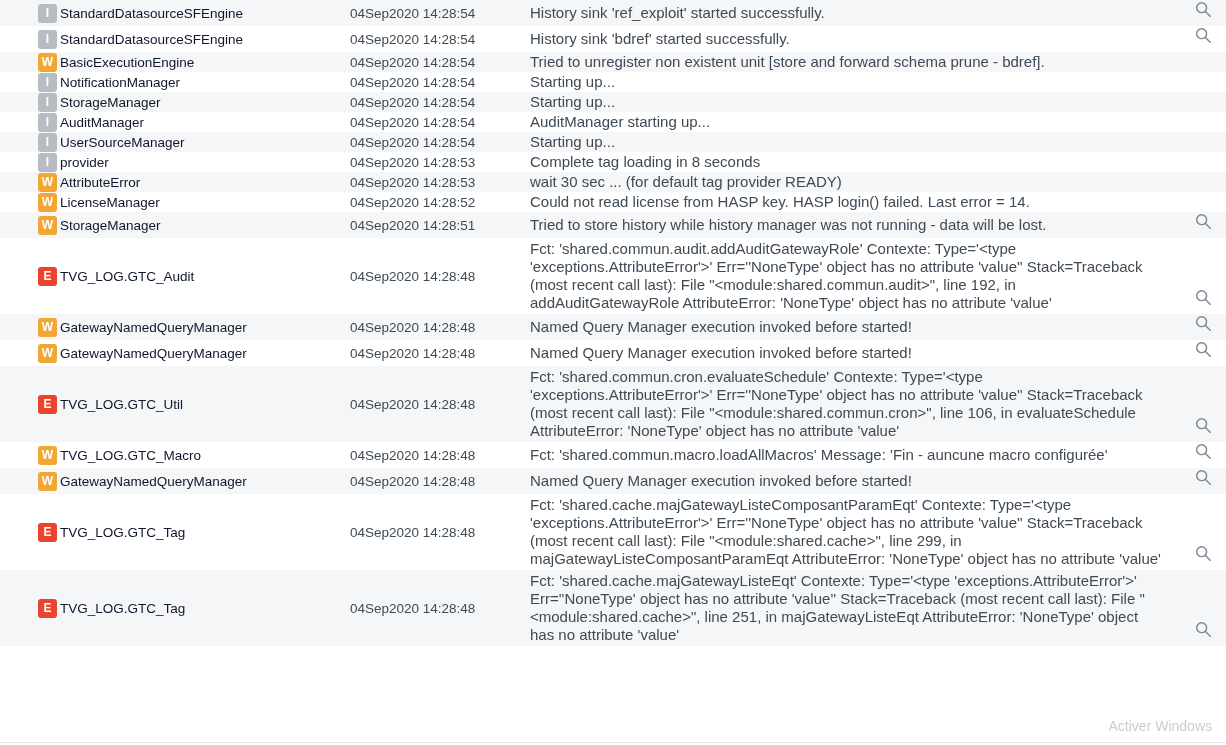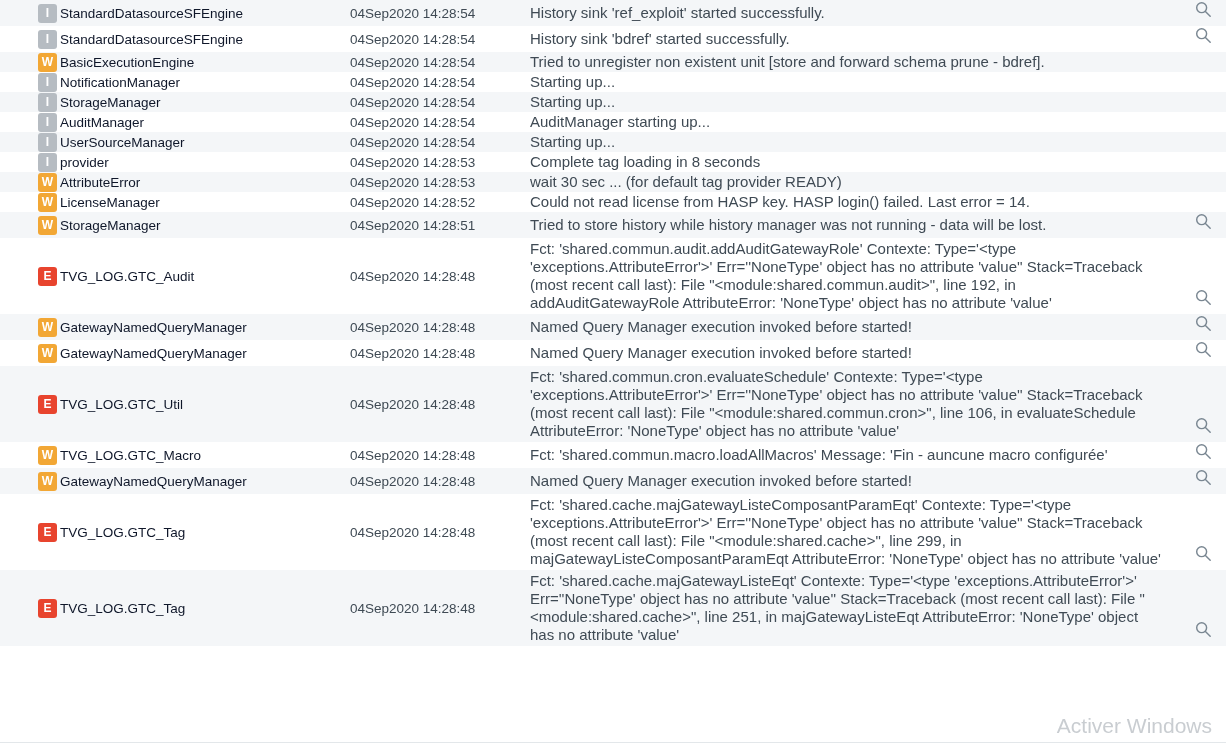--- a/index.html
+++ b/index.html
@@ -99,21 +99,21 @@
     position: absolute;
     right: 14px;
     bottom: 6px;
     text-align: right;
     color: #c9cdd1;
     pointer-events: none;
     user-select: none;
     font-family: "Liberation Sans", sans-serif;
   }
   .watermark .wm-title {
-    font-size: 21px;
+    font-size: 14px;
     line-height: 26px;
   }
   .watermark .wm-sub {
     font-size: 13.5px;
     line-height: 20px;
   }
   .left-strip {
     position: absolute;
     left: 0; top: 0;
     width: 36px;

